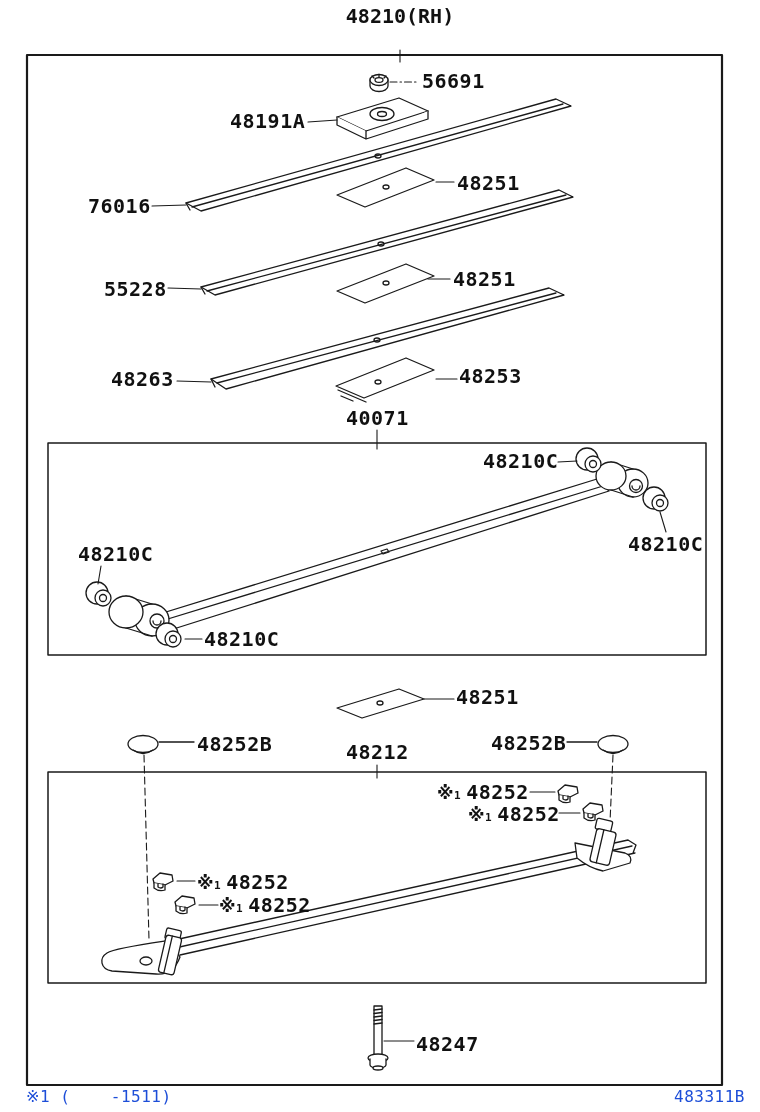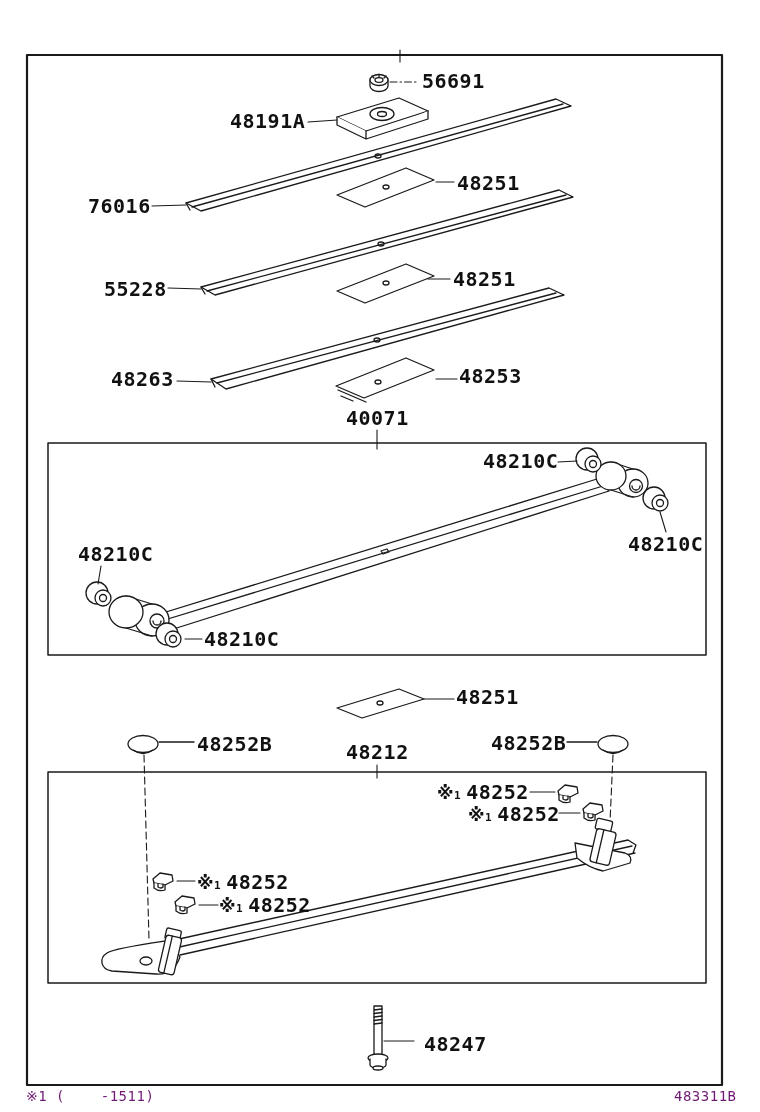--- a/index.html
+++ b/index.html
@@ -11,22 +11,22 @@
   .stage svg { position:absolute; left:0; top:0; }
   .lbl {
     position:absolute; font-weight:bold; font-size:20px; line-height:1;
     letter-spacing:0.5px; white-space:nowrap; color:#111;
   }
   .lbl.title { width:170px; text-align:center; letter-spacing:0; }
   .lbl .mark { font-family:"DejaVu Sans","DejaVu Sans Mono",sans-serif; font-size:17px; }
   .lbl .marknum { font-size:11px; }
   .lbl .pn { margin-left:5px; }
   .footer {
-    position:absolute; font-weight:normal; font-size:14px; line-height:1;
-    white-space:pre; letter-spacing:0.5px; color:#701a75;
+    position:absolute; font-weight:normal; font-size:16px; line-height:1;
+    white-space:pre; letter-spacing:0.5px; color:#1d4ed8;
   }
 </style>
 </head>
 <body>
 
 <div class="stage">
 
   <svg width="760" height="1112" viewBox="0 0 760 1112">
     <g fill="none" stroke="#1a1a1a" stroke-width="1.3" stroke-linecap="round" stroke-linejoin="round">
 
@@ -207,20 +207,21 @@
         <rect x="374" y="1006" width="8" height="52" fill="#fff"></rect>
         <path d="M374,1010 L382,1009 M374,1013.5 L382,1012.5 M374,1017 L382,1016 M374,1020.5 L382,1019.5 M374,1024 L382,1023"></path>
         <ellipse cx="378" cy="1058" rx="10" ry="4" fill="#fff"></ellipse>
         <path d="M370,1059 v6 a8,3.2 0 0 0 16,0 v-6" fill="#fff"></path>
         <ellipse cx="378" cy="1068" rx="5" ry="2" fill="#fff"></ellipse>
         <line x1="384" y1="1041" x2="414" y2="1041" stroke-width="1"></line>
       </g>
     </g>
   </svg>
 
+  <div class="lbl title" style="left:315px; top:6px;">48210(RH)</div>
 
   <div class="lbl" style="left:422px; top:71px;">56691</div>
   <div class="lbl" style="left:230px; top:111px;">48191A</div>
   <div class="lbl" style="left:88px;  top:196px;">76016</div>
   <div class="lbl" style="left:457px; top:173px;">48251</div>
   <div class="lbl" style="left:104px; top:279px;">55228</div>
   <div class="lbl" style="left:453px; top:269px;">48251</div>
   <div class="lbl" style="left:111px; top:369px;">48263</div>
   <div class="lbl" style="left:459px; top:366px;">48253</div>
   <div class="lbl" style="left:346px; top:408px;">40071</div>
@@ -241,18 +242,18 @@
   <div class="lbl" style="left:468px; top:804px;">
     <span class="mark">※</span><span class="marknum">1</span><span class="pn">48252</span>
   </div>
   <div class="lbl" style="left:197px; top:872px;">
     <span class="mark">※</span><span class="marknum">1</span><span class="pn">48252</span>
   </div>
   <div class="lbl" style="left:219px; top:895px;">
     <span class="mark">※</span><span class="marknum">1</span><span class="pn">48252</span>
   </div>
 
-  <div class="lbl" style="left:416px; top:1034px;margin-left:8px;">48247</div>
+  <div class="lbl" style="left:416px; top:1034px;">48247</div>
 
   <div class="footer" style="left:26px; top:1089px;">※1 (    -1511)</div>
   <div class="footer" style="left:674px; top:1089px;">483311B</div>
 
 </div>
 
 </body></html>

